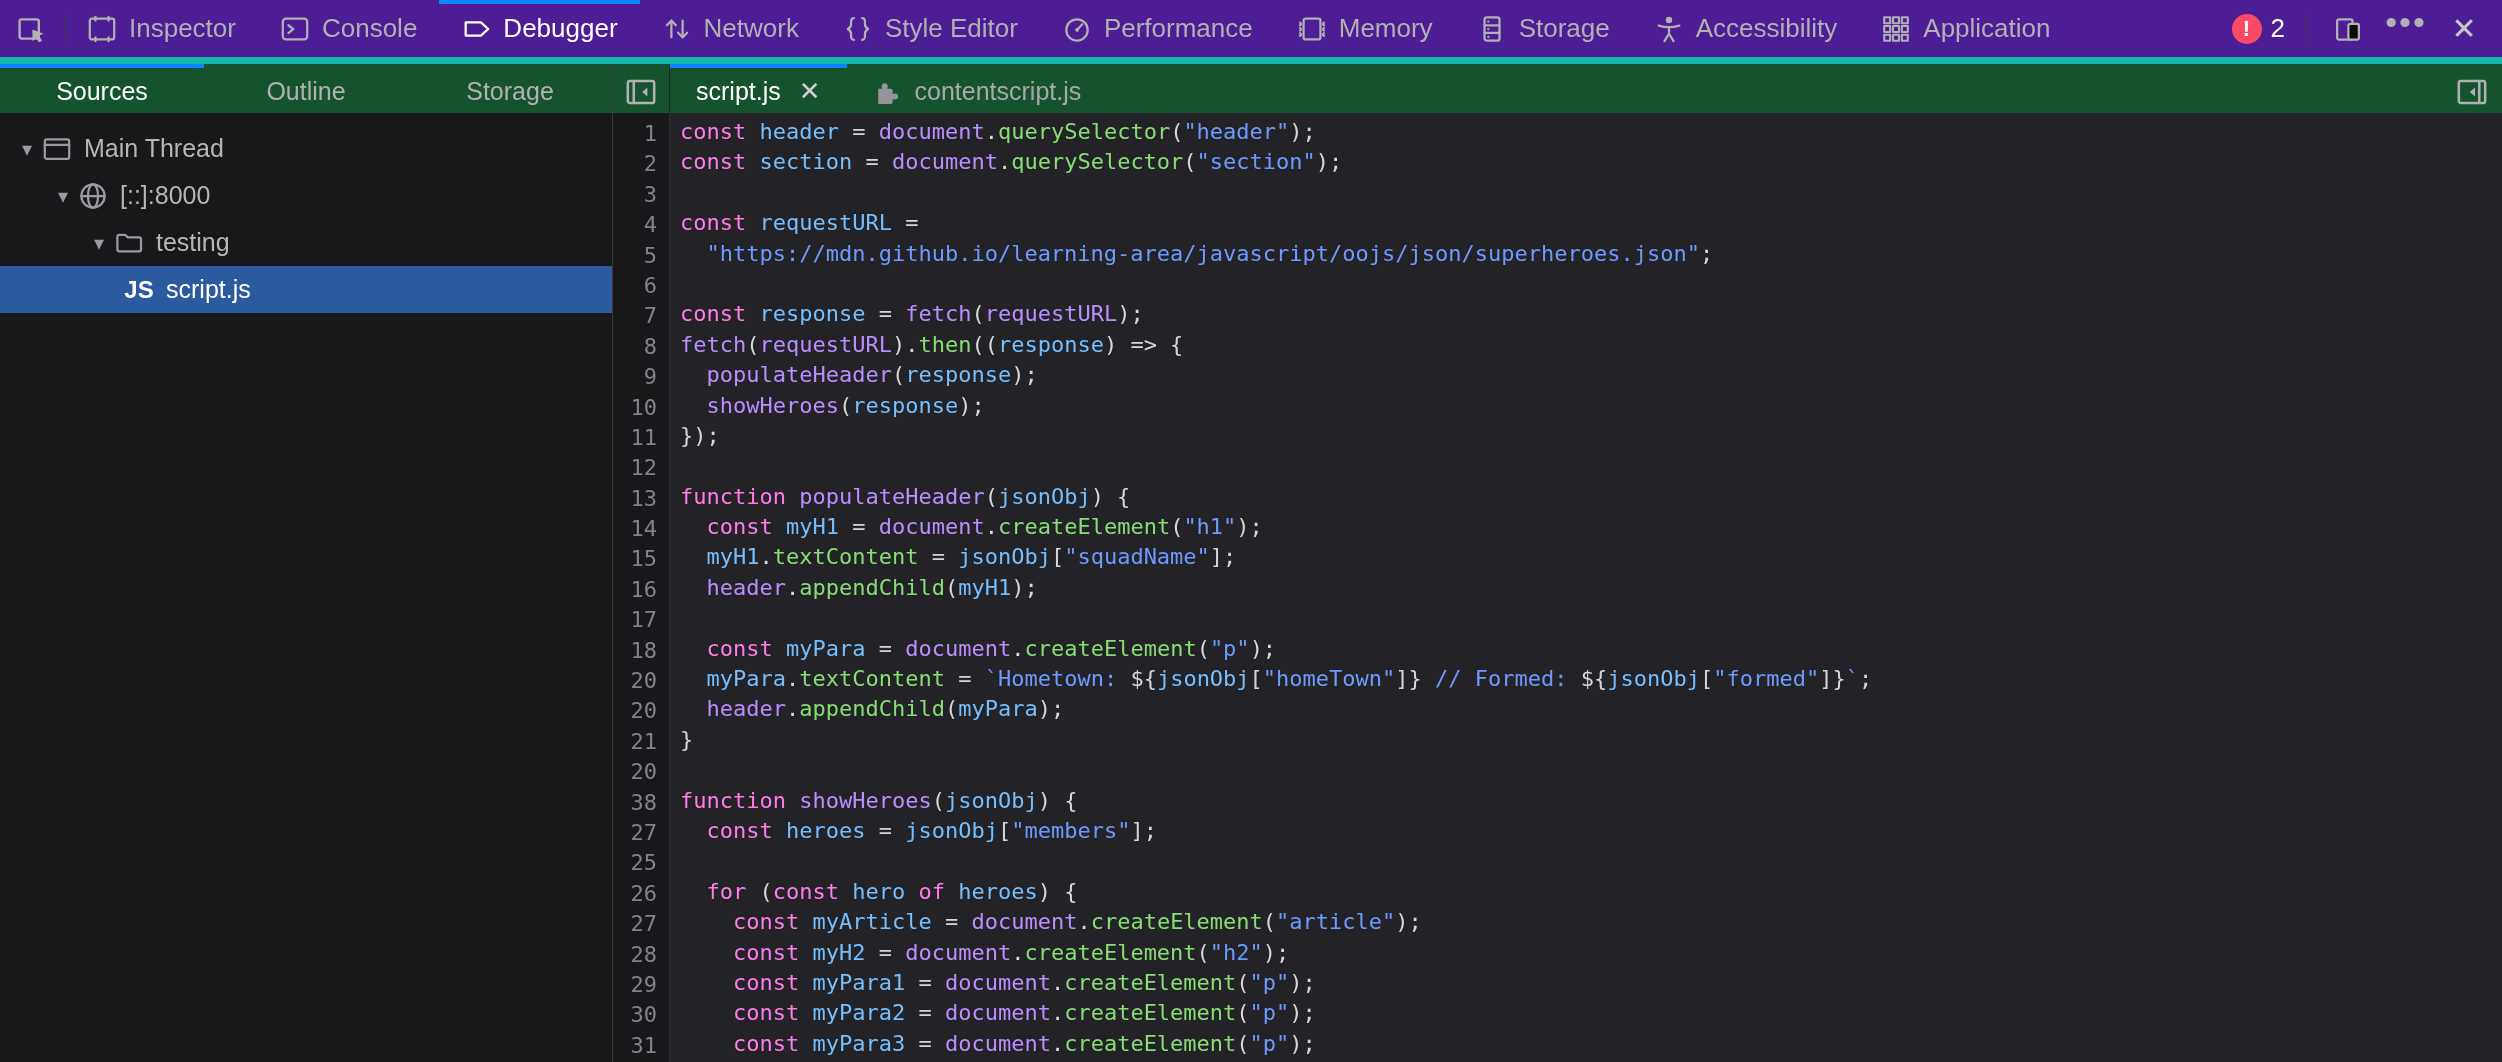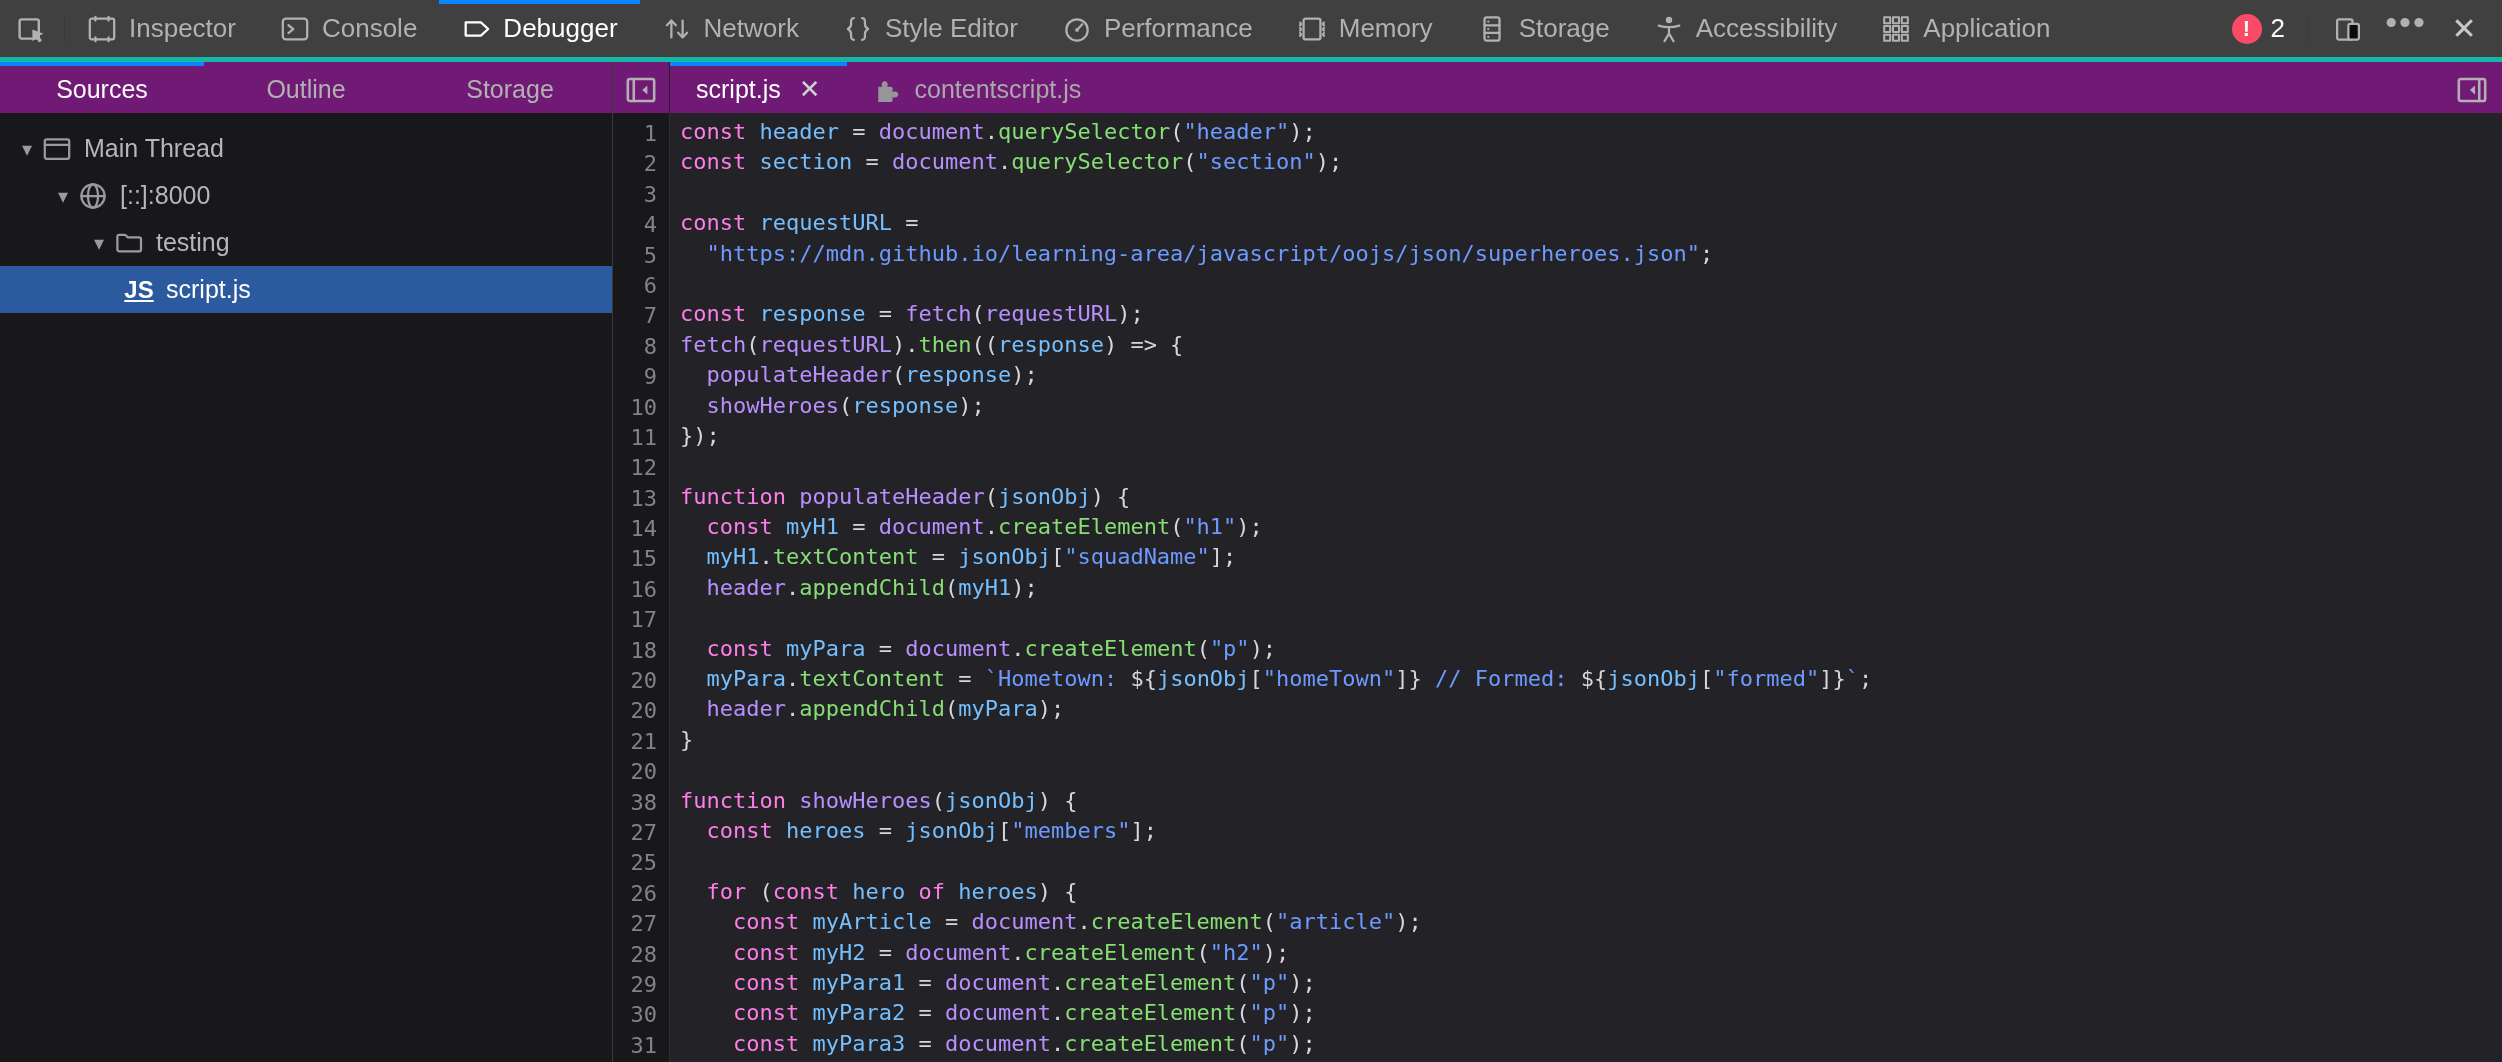--- a/index.html
+++ b/index.html
@@ -1,54 +1,54 @@
 <!DOCTYPE html>
 <html><head>
 <meta charset="utf-8">
 <style>
   html,body{margin:0;padding:0;background:#000;}
   #app{position:relative;width:2502px;height:1062px;background:#18181a;overflow:hidden;
        font-family:"Liberation Sans",sans-serif;color:#b1b1b3;-webkit-font-smoothing:antialiased;}
   
-  .toolbar{height:57px;display:flex;align-items:stretch;background:#404040;border-bottom:5px solid #14b8a6;}
+  .toolbar{height:57px;display:flex;align-items:stretch;background:#4c1d95;border-bottom:7px solid #14b8a6;}
   .picker-btn{display:flex;align-items:center;justify-content:center;width:64px;height:100%;}
   .vsep{width:1px;height:30px;background:#3a3a3e;align-self:center;}
   .tt{position:relative;display:flex;align-items:center;gap:12px;padding:0 22px;height:100%;
       font-size:26px;color:#b1b1b3;cursor:default;white-space:nowrap;}
   .tt.active{color:#fff;}
   .tt.active::before{content:'';position:absolute;top:0;left:0;right:0;height:4px;background:#0a84ff;}
   .tt svg{display:block;}
   .toolbar-right{margin-left:auto;display:flex;align-items:center;gap:22px;padding-right:20px;}
   .err-badge{display:flex;align-items:center;gap:9px;font-size:26px;color:#f9f9fa;}
   .err-circle{width:30px;height:30px;border-radius:50%;background:#fb4a66;color:#fff;font-weight:bold;
               font-size:22px;display:flex;align-items:center;justify-content:center;}
   .tb-icon{display:flex;align-items:center;justify-content:center;width:36px;height:36px;color:#b1b1b3;}
   .dots{font-size:34px;letter-spacing:2px;line-height:0;padding-bottom:14px;}
   .xclose{font-size:30px;color:#c8c8cb;}
   
-  .row2{height:55px;display:flex;align-items:stretch;background:#701a75;border-bottom:5px solid #5eead4;}
+  .row2{height:55px;display:flex;align-items:stretch;background:#14532d;border-bottom:5px solid #5eead4;}
   .panel-tabs{width:613px;display:flex;border-right:1px solid #38383d;box-sizing:border-box;}
   .ptab{position:relative;flex:1;display:flex;align-items:center;justify-content:center;
         font-size:25px;color:#b1b1b3;}
   .ptab.active{color:#f9f9fa;}
   .ptab.active::before{content:'';position:absolute;top:0;left:0;right:0;height:4px;background:#0a84ff;}
   .collapse-btn{width:56px;display:flex;align-items:center;justify-content:center;border-right:1px solid #242428;color:#b1b1b3;}
   .etabs{display:flex;align-items:stretch;}
   .etab{position:relative;display:flex;align-items:center;gap:14px;padding:0 26px;font-size:25px;color:#a9a9ac;white-space:nowrap;}
   .etab.active{color:#fff;}
   .etab.active::before{content:'';position:absolute;top:0;left:0;right:0;height:4px;background:#0a84ff;}
   .etab .close-x{font-size:26px;color:#d0d0d3;margin-left:4px;}
   .row2-right{margin-left:auto;display:flex;align-items:center;padding-right:12px;color:#b1b1b3;}
   
   .main{position:absolute;top:113px;left:0;right:0;bottom:0;display:flex;}
   .sidebar{width:613px;box-sizing:border-box;background:#18181a;border-right:1px solid #38383d;padding-top:12px;}
   .trow{display:flex;align-items:center;height:47px;font-size:25px;color:#b6b6b8;white-space:nowrap;}
   .trow.selected{background:#2b5a9e;color:#fff;}
   .caret{width:26px;display:inline-flex;justify-content:center;color:#9b9b9f;font-size:20px;}
-  .ticon{display:inline-flex;align-items:center;justify-content:center;width:34px;margin-right:10px;color:#9b9b9f;text-decoration:underline;}
+  .ticon{display:inline-flex;align-items:center;justify-content:center;width:34px;margin-right:10px;color:#9b9b9f;}
   .trow.selected .ticon{color:#fff;}
   .jsbadge{font-weight:bold;font-size:24px;color:#fff;font-family:"Liberation Sans",sans-serif;}
   
   .editor{position:relative;flex:1;background:#232327;overflow:hidden;}
   .gutter{position:absolute;left:0;top:0;bottom:0;width:57px;background:#18181a;border-right:1px solid #2f2f33;
           padding-top:6px;box-sizing:border-box;}
   .lnum{height:30.4px;line-height:30.4px;text-align:right;padding-right:12px;color:#82828a;
         font-family:"DejaVu Sans Mono",monospace;font-size:22px;}
   .code{position:absolute;left:58px;top:0;right:0;bottom:0;padding:4px 0 0 9px;}
   .cl{height:30.4px;line-height:30.4px;white-space:pre;font-family:"DejaVu Sans Mono",monospace;

